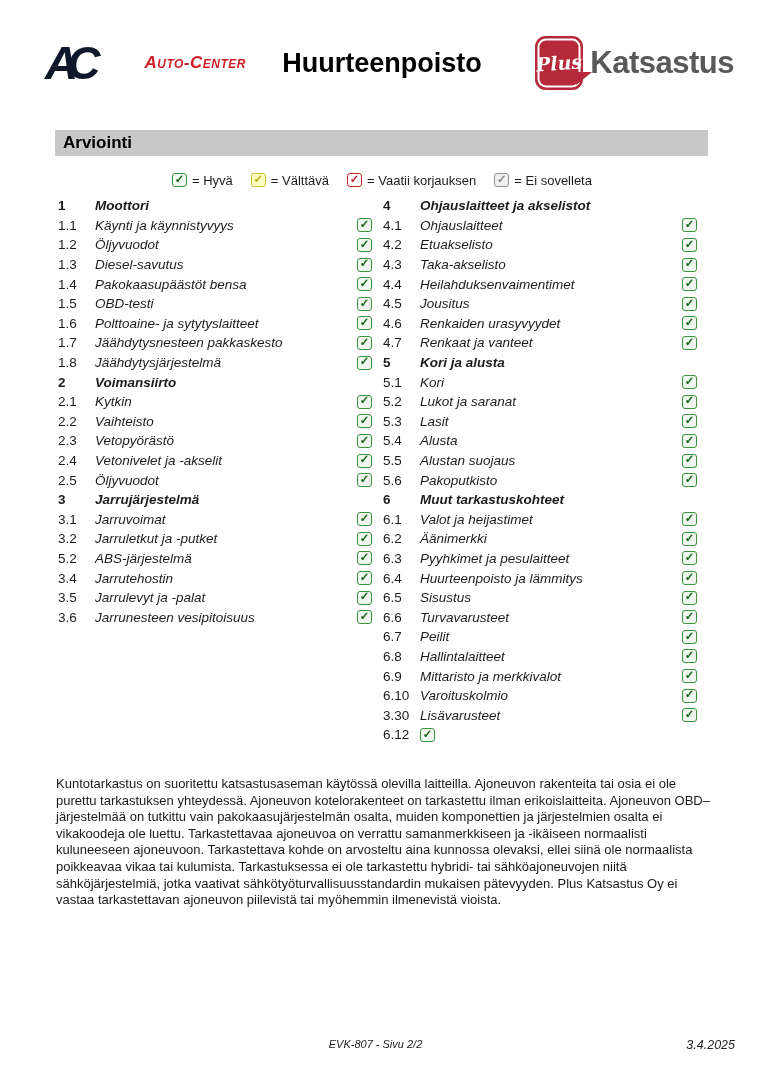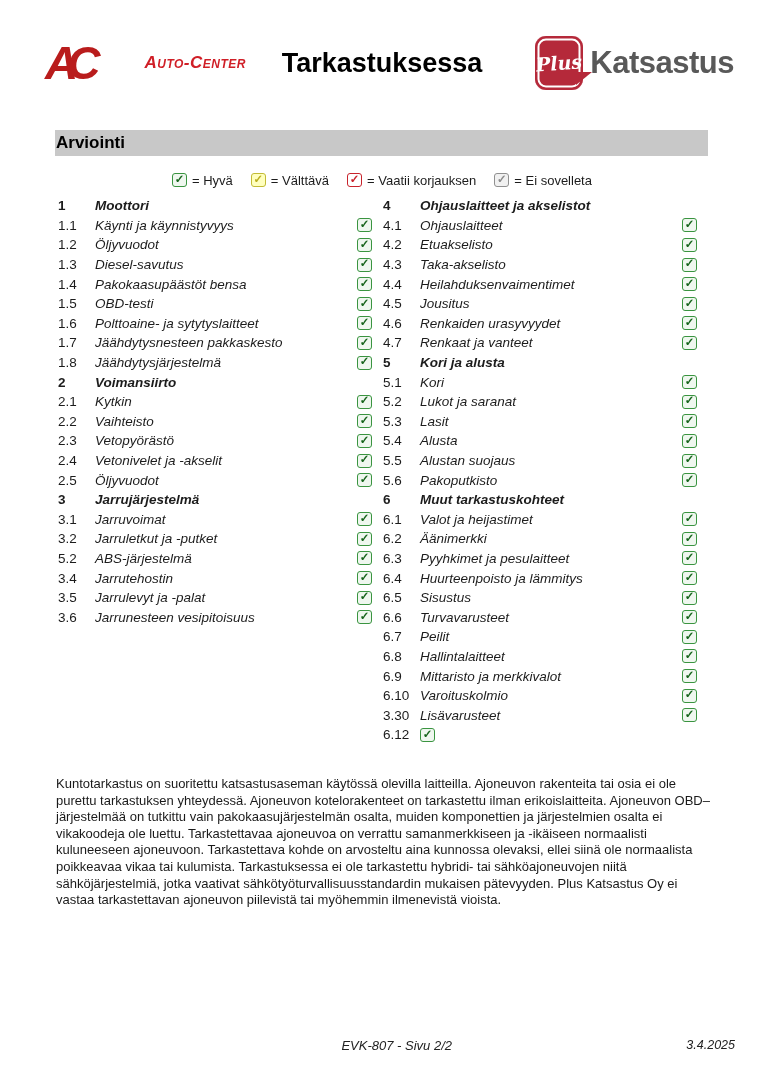--- a/index.html
+++ b/index.html
@@ -35,21 +35,21 @@
   .plus-tail {
     position:absolute; right:-9px; bottom:5px; width:0; height:0;
     border-style:solid; border-width:0 0 13px 16px;
     border-color:transparent transparent transparent transparent;
   }
   .katsastus-word { font-size:31px; font-weight:bold; margin-left:7px; letter-spacing:-0.5px; }
 
   
   .section-bar {
     position:absolute; left:55px; top:130px; width:653px; height:26px;
-    display:flex; align-items:center; padding-left:1px;
+    display:flex; align-items:center; padding-left:8px;
     font-size:17px; font-weight:bold; color:#000;
   }
 
   
   .legend {
     position:absolute; top:169px; left:0; width:100%; height:22px;
     display:flex; justify-content:center; align-items:center; gap:18px;
     font-size:13px;
   }
   .legend-item { display:flex; align-items:center; gap:5px; }
@@ -76,39 +76,39 @@
   .row .cell-check { display:flex; justify-content:flex-start; }
 
   
   .disclaimer {
     position:absolute; left:56px; top:776px; width:662px;
     font-size:13px; line-height:16.6px; color:#1a1a1a; text-align:left;
   }
 
   
   .footer-page {
-    position:absolute; top:1038px; left:237px; width:215px; text-align:right;
-    font-size:13px; font-style:italic; color:#222;
+    position:absolute; top:1038px; left:268px; width:215px; text-align:center;
+    font-size:11px; font-style:italic; color:#222;
   }
   .footer-date {
     position:absolute; top:1038px; right:29px;
     font-size:12.5px; font-style:italic; color:#222;
   }
 </style>
 </head>
 <body>
 
 <div class="page">
 
   <div class="ac-logo">
-    <span class="ac-mark" style="color: #b91c1c;">AC</span>
+    <span class="ac-mark" style="color: #0f172a;">AC</span>
     <span class="ac-text" style="color: rgb(208, 31, 39); margin-left: 44px;">Auto-Center</span>
   </div>
 
-  <div class="page-title">Tarkastuksessa</div>
+  <div class="page-title">Huurteenpoisto</div>
 
   <div class="plus-logo">
     <span class="plus-badge" style="background: rgb(181, 41, 58); box-shadow: rgb(181, 41, 58) 0px 0px 0px 2.5px inset, rgb(255, 255, 255) 0px 0px 0px 4.5px inset;">
       <span class="plus-word">Plus</span>
       <span class="plus-tail" style="border-left-color: rgb(181, 41, 58);"></span>
     </span>
     <span class="katsastus-word" style="color: rgb(89, 89, 89);">Katsastus</span>
   </div>
 
   <div class="section-bar" style="background: rgb(200, 200, 200);">Arviointi</div>

